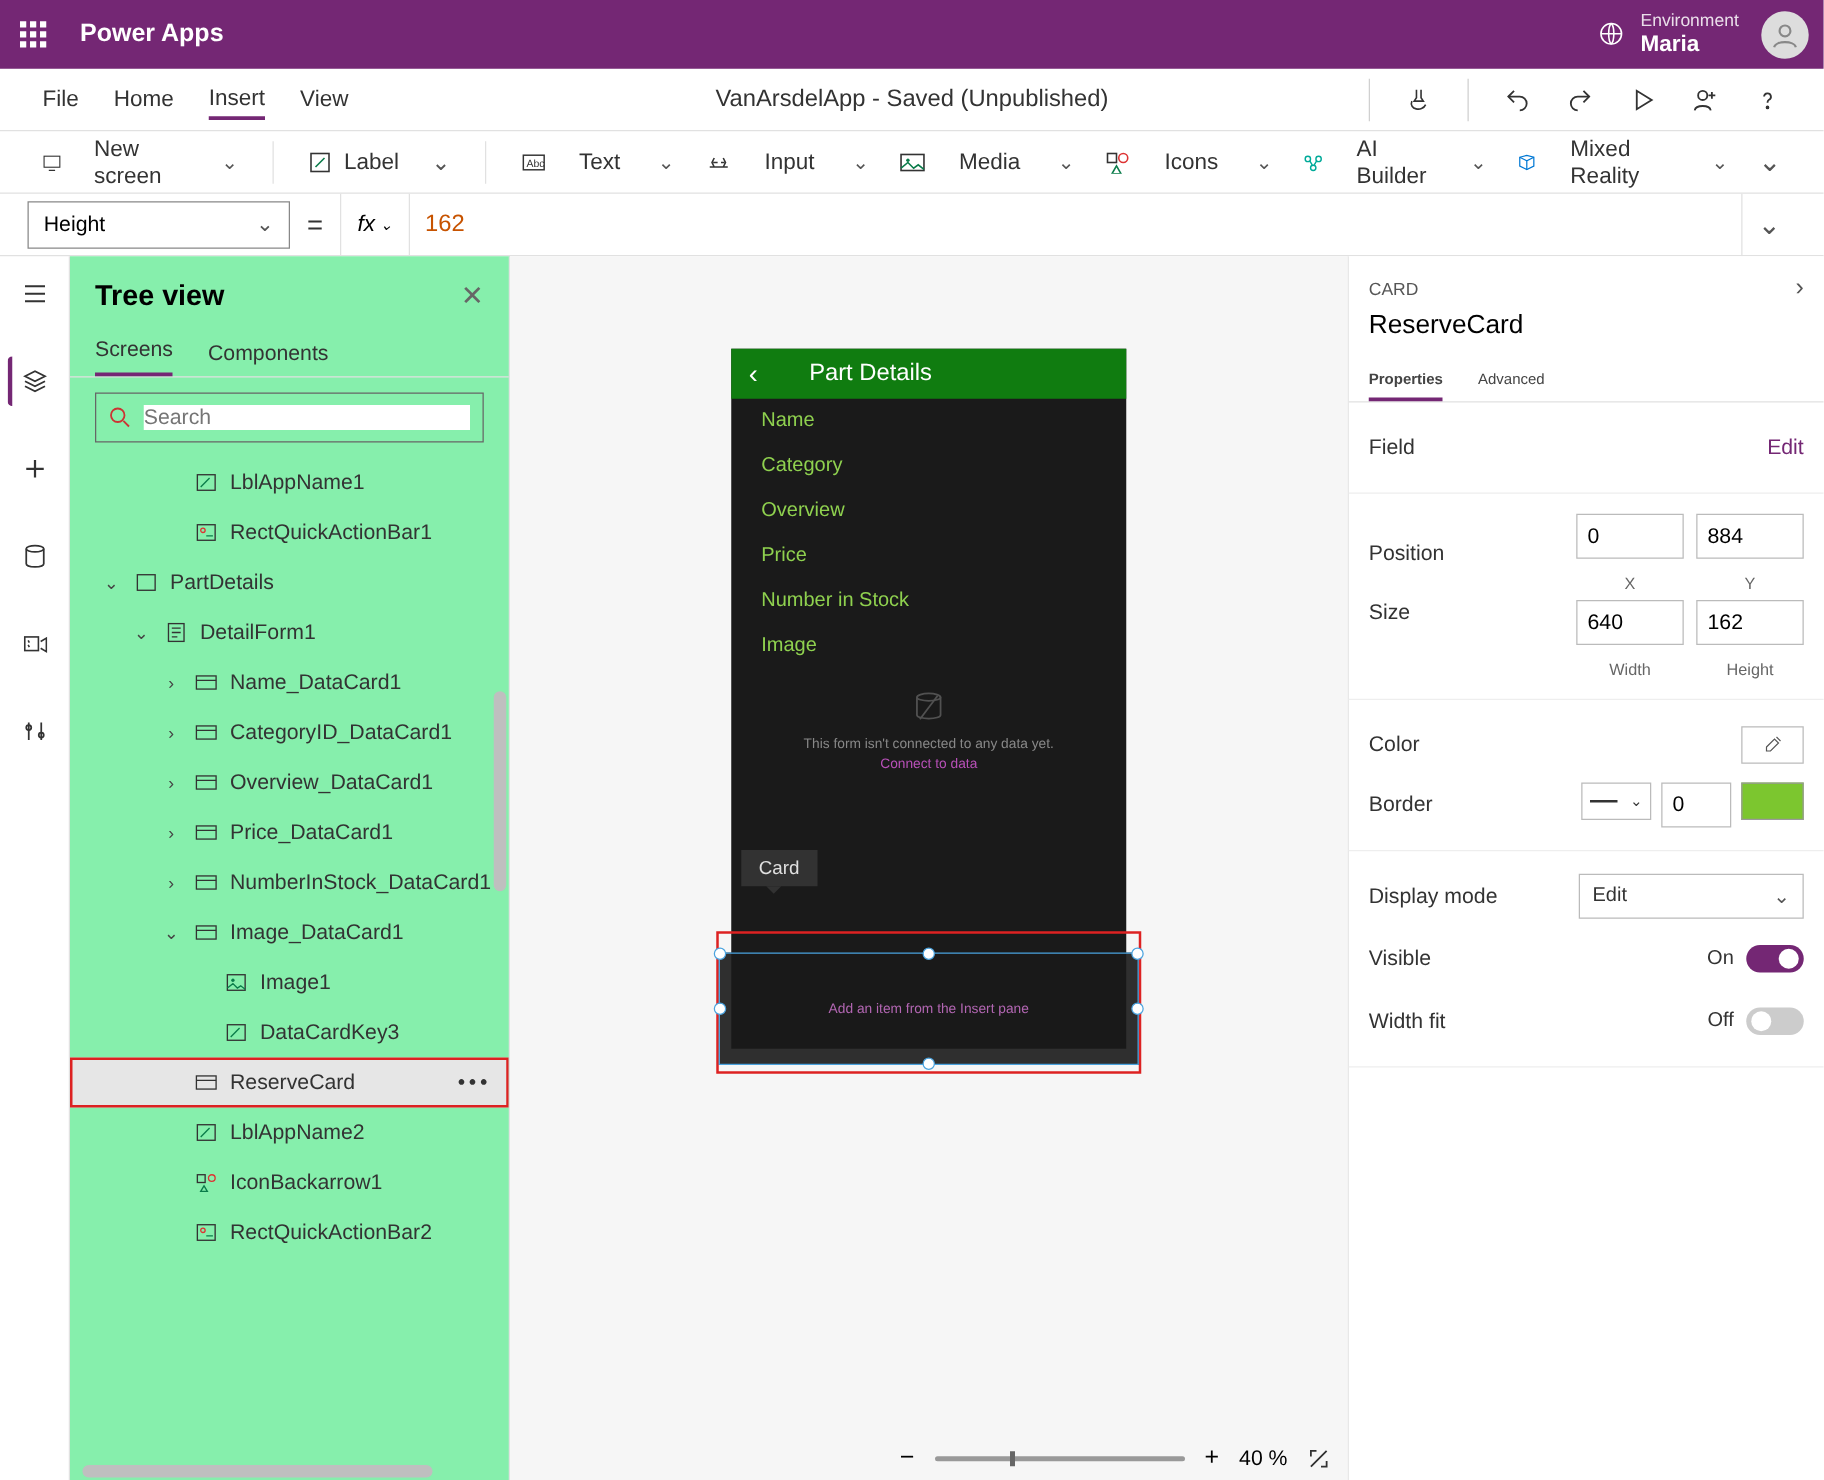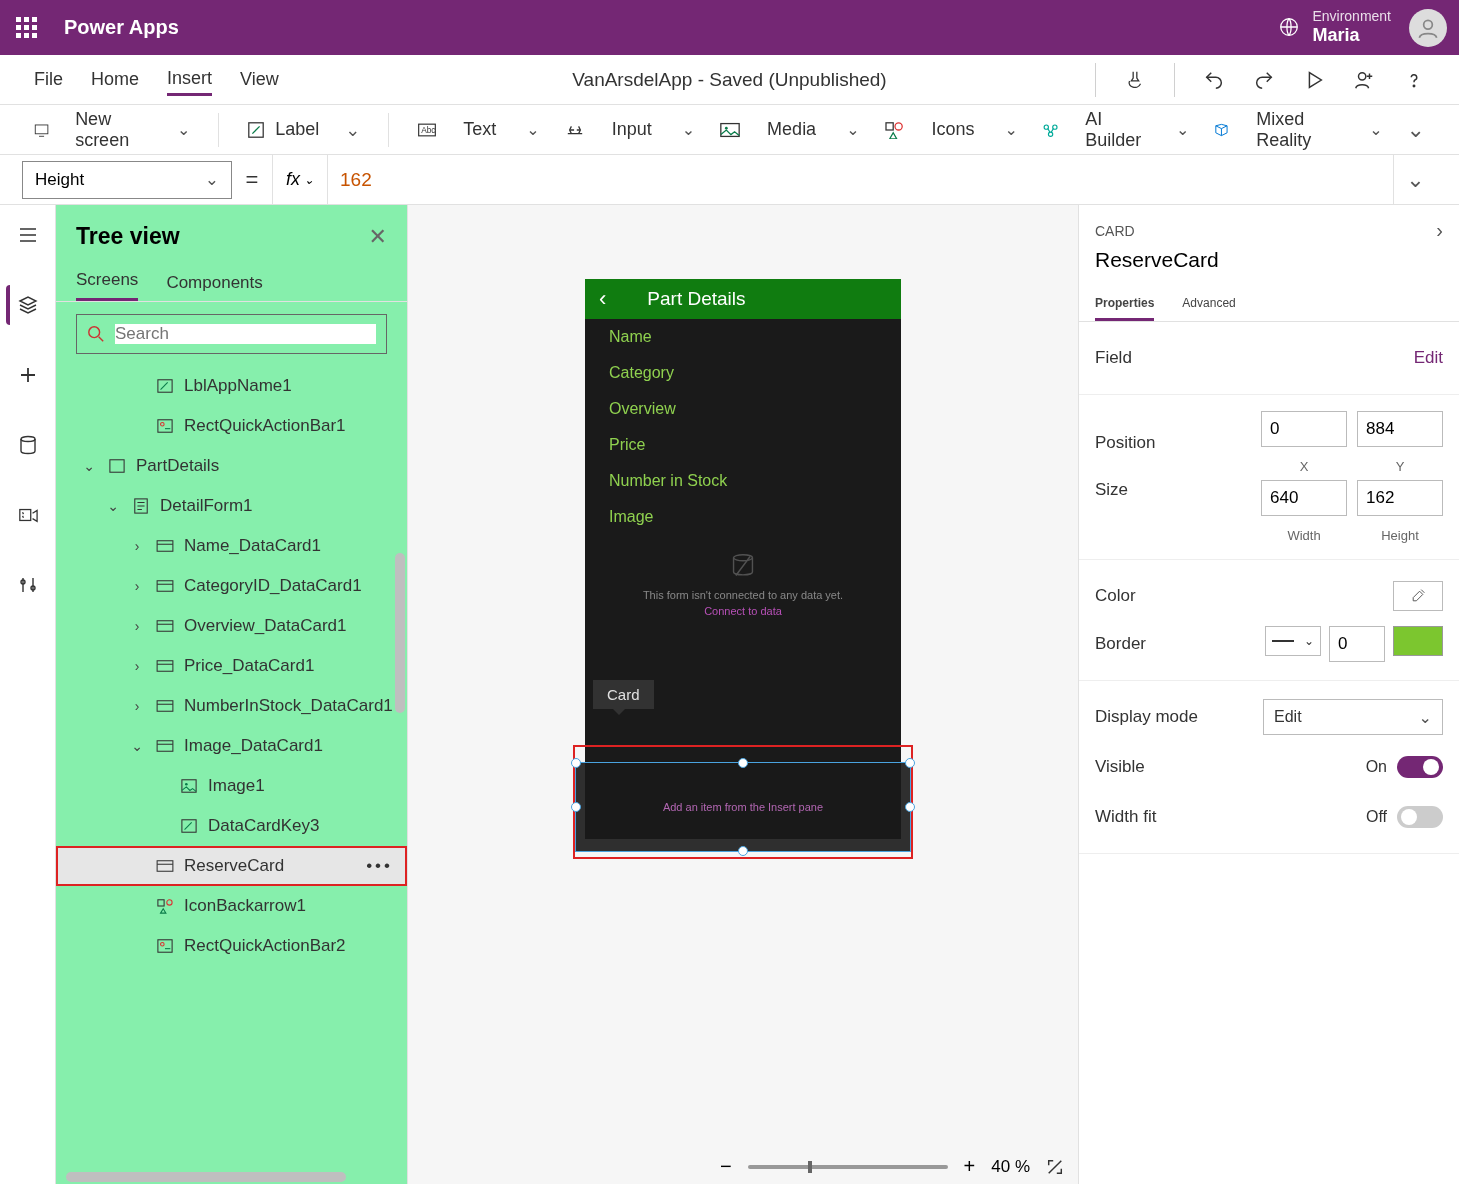--- a/index.html
+++ b/index.html
@@ -464,20 +464,30 @@
               <path d="M2 6h18"></path>
             </svg>
           </span>
           <span>ReserveCard</span>
           <span class="more">•••</span>
         </div>
         <div class="tree-row" style="padding-left: 72px;">
           <span class="exp"></span>
           <span class="ic">
             <svg width="18" height="16" viewBox="0 0 20 18" fill="none" stroke="#333" stroke-width="1.2">
+              <rect x="2" y="2" width="16" height="14"></rect>
+              <path d="M5 13L13 5" stroke="#0a7c4a"></path>
+            </svg>
+          </span>
+          <span>LblAppName2</span>
+        </div>
+        <div class="tree-row" style="padding-left: 72px;">
+          <span class="exp"></span>
+          <span class="ic">
+            <svg width="18" height="16" viewBox="0 0 20 18" fill="none" stroke="#333" stroke-width="1.2">
               <rect x="2" y="2" width="7" height="7"></rect>
               <circle cx="15" cy="5" r="3" stroke="#d33"></circle>
               <path d="M5 17l3-5 3 5z" stroke="#0a7c4a"></path>
             </svg>
           </span>
           <span>IconBackarrow1</span>
         </div>
         <div class="tree-row" style="padding-left: 72px;">
           <span class="exp"></span>
           <span class="ic">

